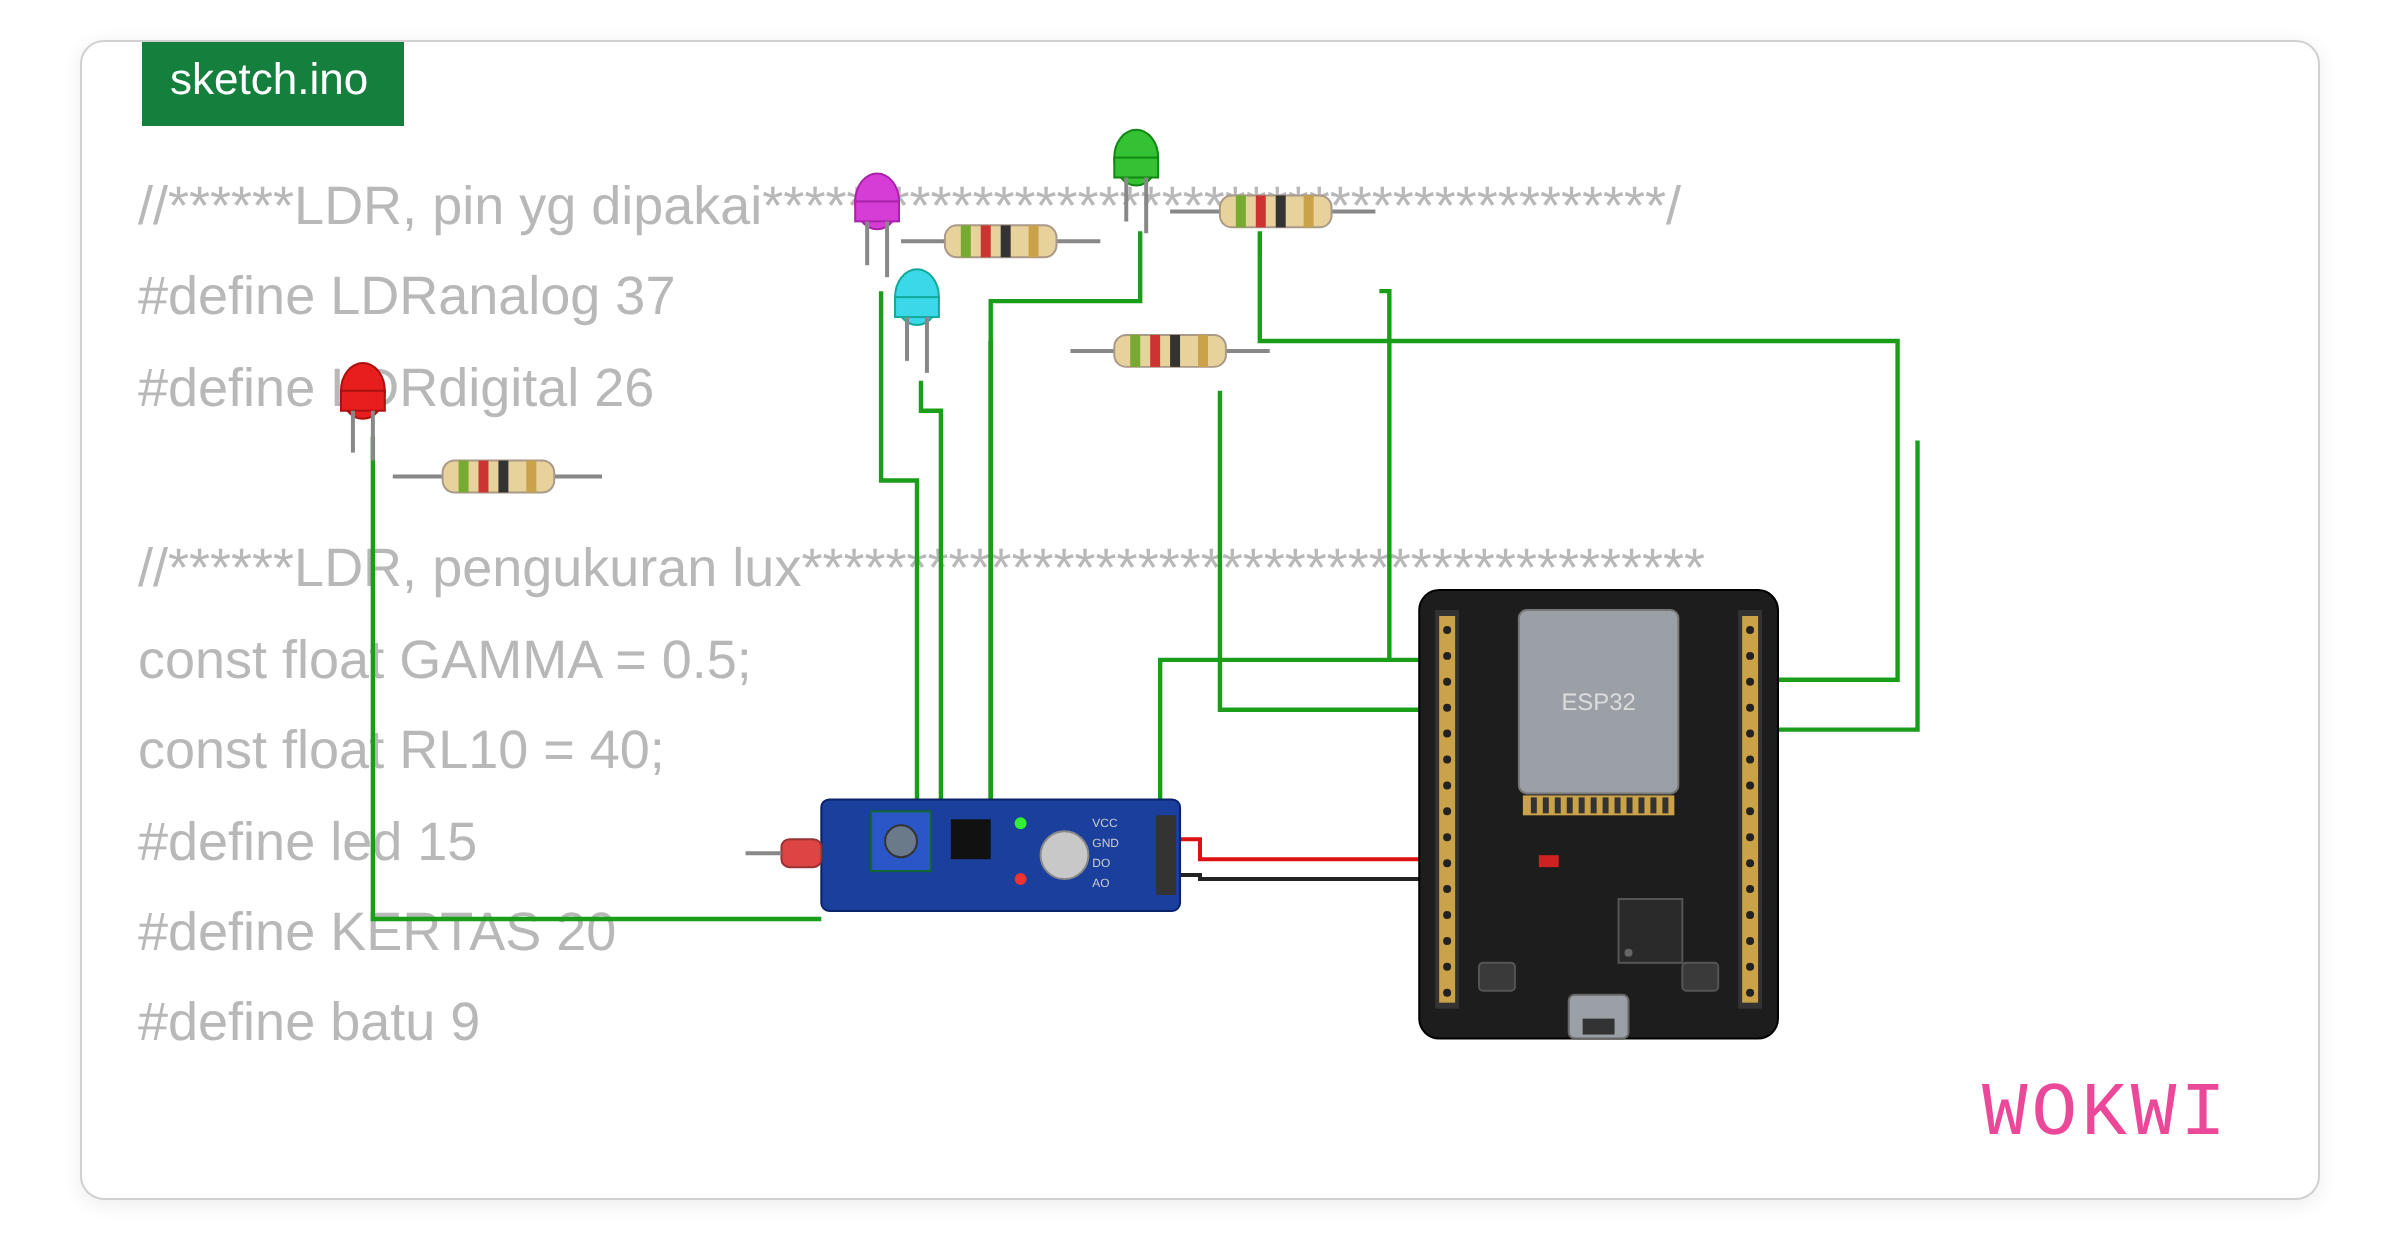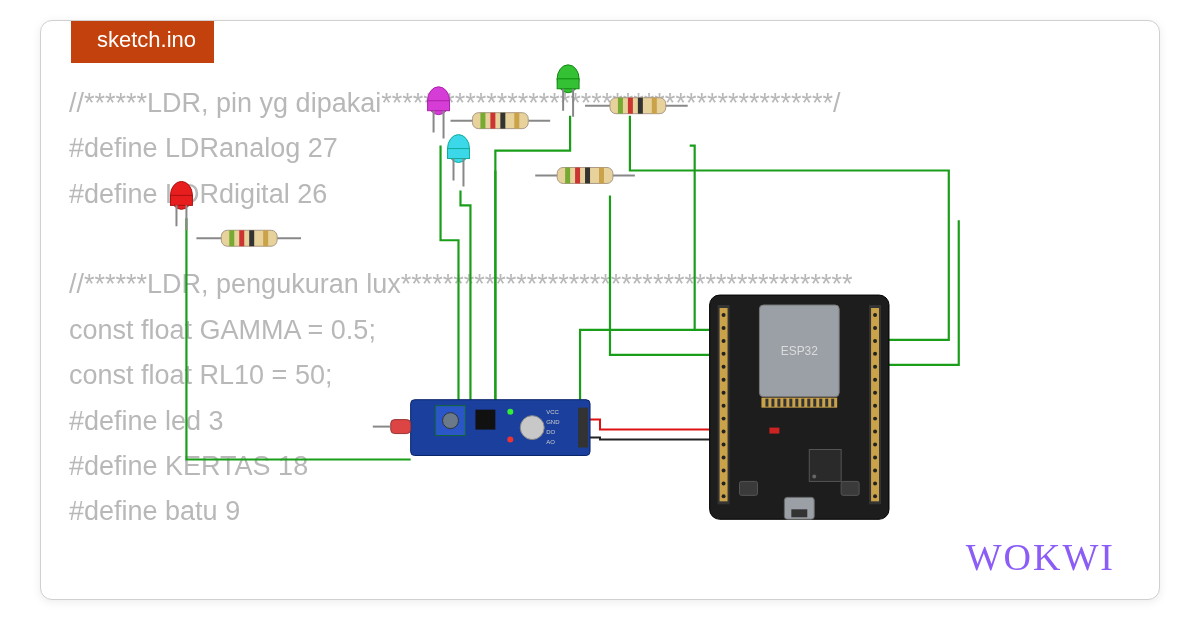--- a/index.html
+++ b/index.html
@@ -20,23 +20,23 @@
       border: 1px solid #d0d0d0;
       border-radius: 12px;
       background: #fff;
       box-shadow: 0 2px 10px rgba(0,0,0,0.08);
       overflow: hidden;
     }
     .tab {
       position: absolute;
       left: 30px;
       top: -2px;
-      background: #c2410c;
+      background: #15803d;
       color: #fff;
-      padding: 8px 18px 10px 26px;
+      padding: 8px 18px 10px 14px;
       font-size: 22px;
       font-family: "Segoe UI", Arial, sans-serif;
       z-index: 5;
     }
     .code {
       position: absolute;
       left: 28px;
       top: 60px;
       right: 20px;
       font-family: "Segoe UI", Arial, sans-serif;
@@ -46,51 +46,51 @@
       white-space: pre;
       z-index: 1;
       overflow: hidden;
     }
     .brand {
       position: absolute;
       right: 44px;
       bottom: 20px;
       font-size: 38px;
       font-weight: 400;
-      font-family: Liberation Serif, serif;
+      font-family: Liberation Mono, monospace;
       letter-spacing: 2px;
-      color: #8b5cf6;
+      color: #ec4899;
       z-index: 6;
     }
     .circuit {
       position: absolute;
       left: 0;
       top: 0;
       width: 100%;
       height: 100%;
       z-index: 3;
     }
   </style>
 </head>
 <body>
 
 <div class="canvas">
   <div class="tab">
     <span>sketch.ino</span>
   </div>
 
   <div class="code"><span>//******LDR, pin yg dipakai*******************************************/</span>
-<span>#define LDRanalog 27</span>
+<span>#define LDRanalog 37</span>
 <span>#define LDRdigital 26</span>
 <span></span>
 <span>//******LDR, pengukuran lux*******************************************</span>
 <span>const float GAMMA = 0.5;</span>
-<span>const float RL10 = 50;</span>
-<span>#define led 3</span>
-<span>#define KERTAS 18</span>
+<span>const float RL10 = 40;</span>
+<span>#define led 15</span>
+<span>#define KERTAS 20</span>
 <span>#define batu 9</span></div>
 
   <svg class="circuit" viewBox="0 0 1120 580">
 
     <g stroke="#1a9e1a" stroke-width="2.2" fill="none">
       <path d="M145 198 L145 440 L370 440"></path>
       <path d="M400 125 L400 220 L418 220 L418 400 L480 400"></path>
       <path d="M420 170 L420 185 L430 185 L430 395 L485 395"></path>
       <path d="M530 95 L530 130 L455 130 L455 388 L490 388"></path>
       <path d="M455 388 L455 200 L455 150"></path>

